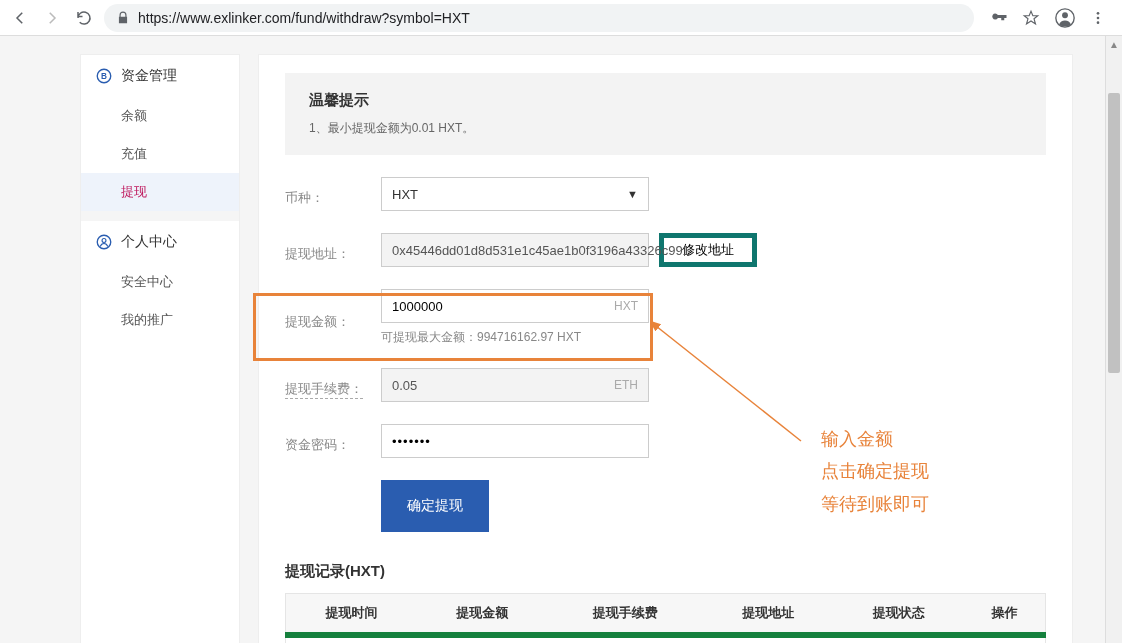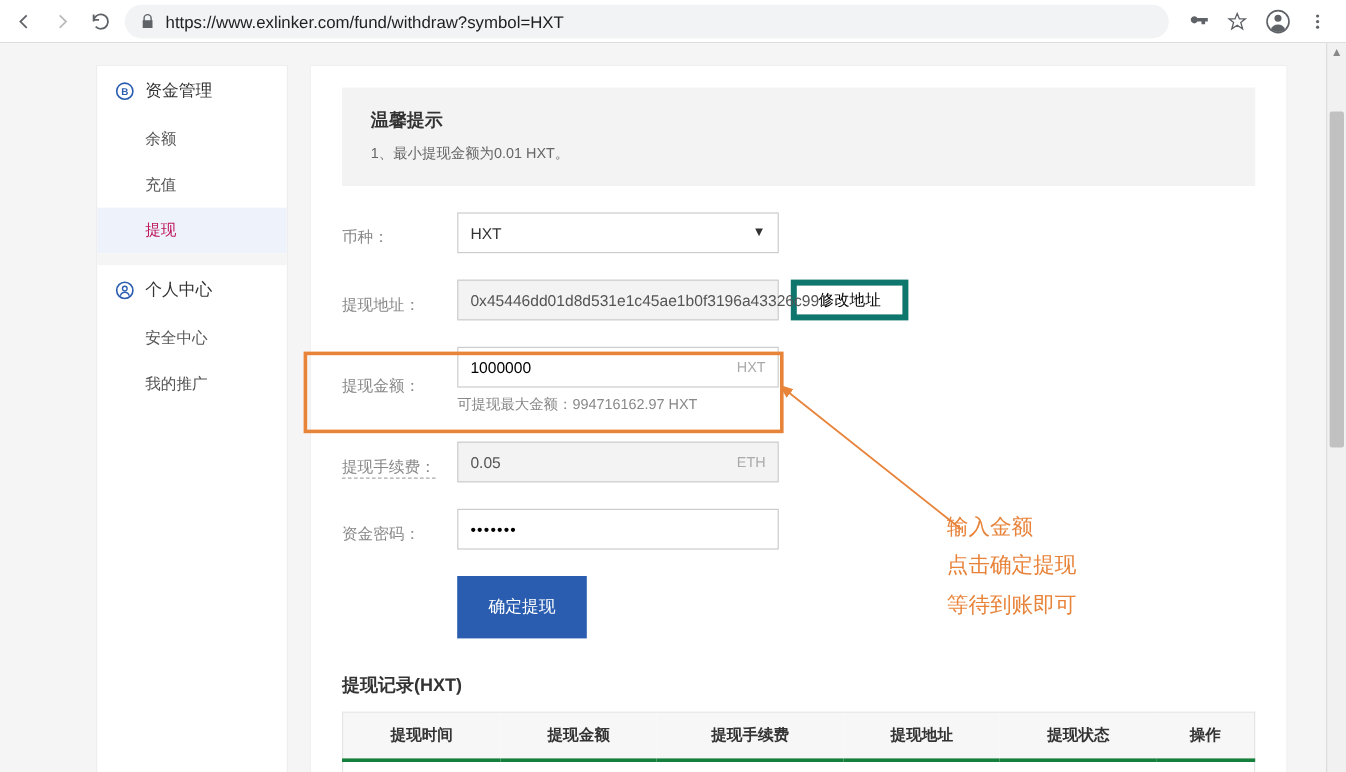--- a/index.html
+++ b/index.html
@@ -58,21 +58,21 @@
     .highlight-box { position: absolute; border: 3px solid #e8833a; pointer-events: none; }
     
     .annotation-arrow { position: absolute; pointer-events: none; }
     .annotation-text { position: absolute; color: #e8833a; font-size: 18px; line-height: 1.8; }
     
     .dotted-label { border-bottom: 1px dashed #aaa; display: inline-block; }
     
     
     .records-title { font-weight: bold; font-size: 15px; margin: 30px 0 12px 0; }
     .records-table { width: 100%; border: 1px solid #e5e5e5; border-collapse: collapse; }
-    .records-table th { background: #f7f7f7; padding: 10px 8px; font-weight: bold; font-size: 13px; text-align: center; border-bottom: 3px solid #15803d; }
+    .records-table th { background: #f7f7f7; padding: 10px 8px; font-weight: bold; font-size: 13px; text-align: center; border-bottom: 6px solid #15803d; }
     .records-empty { text-align: center; padding: 22px; color: #999; font-size: 13px; }
     
     svg { display: block; }
   </style>
 </head>
 <body>
 
 <div class="browser-bar">
   <div class="nav-btn">
     <svg width="18" height="18" viewBox="0 0 24 24">
@@ -226,21 +226,21 @@
 
       <svg class="annotation-arrow" style="left:392px; top:266px; width:160px; height:130px;">
         <defs>
             <marker id="arr" markerWidth="10" markerHeight="10" refX="2" refY="3" orient="auto">
               <path d="M0,0 L0,6 L8,3 z" fill="#e8833a"></path>
             </marker>
           </defs>
         <line x1="150" y1="120" x2="5" y2="5" stroke="#e8833a" stroke-width="1.5" marker-end="url(#arr)"></line>
       </svg>
 
-      <div class="annotation-text" style="left:530px; top:368px;">
+      <div class="annotation-text" style="left:562px; top:368px;">
         <div>输入金额</div>
         <div>点击确定提现</div>
         <div>等待到账即可</div>
       </div>
 
       <div class="records-title">提现记录(HXT)</div>
       <table class="records-table">
         <thead>
           <tr>
             <th>提现时间</th>

